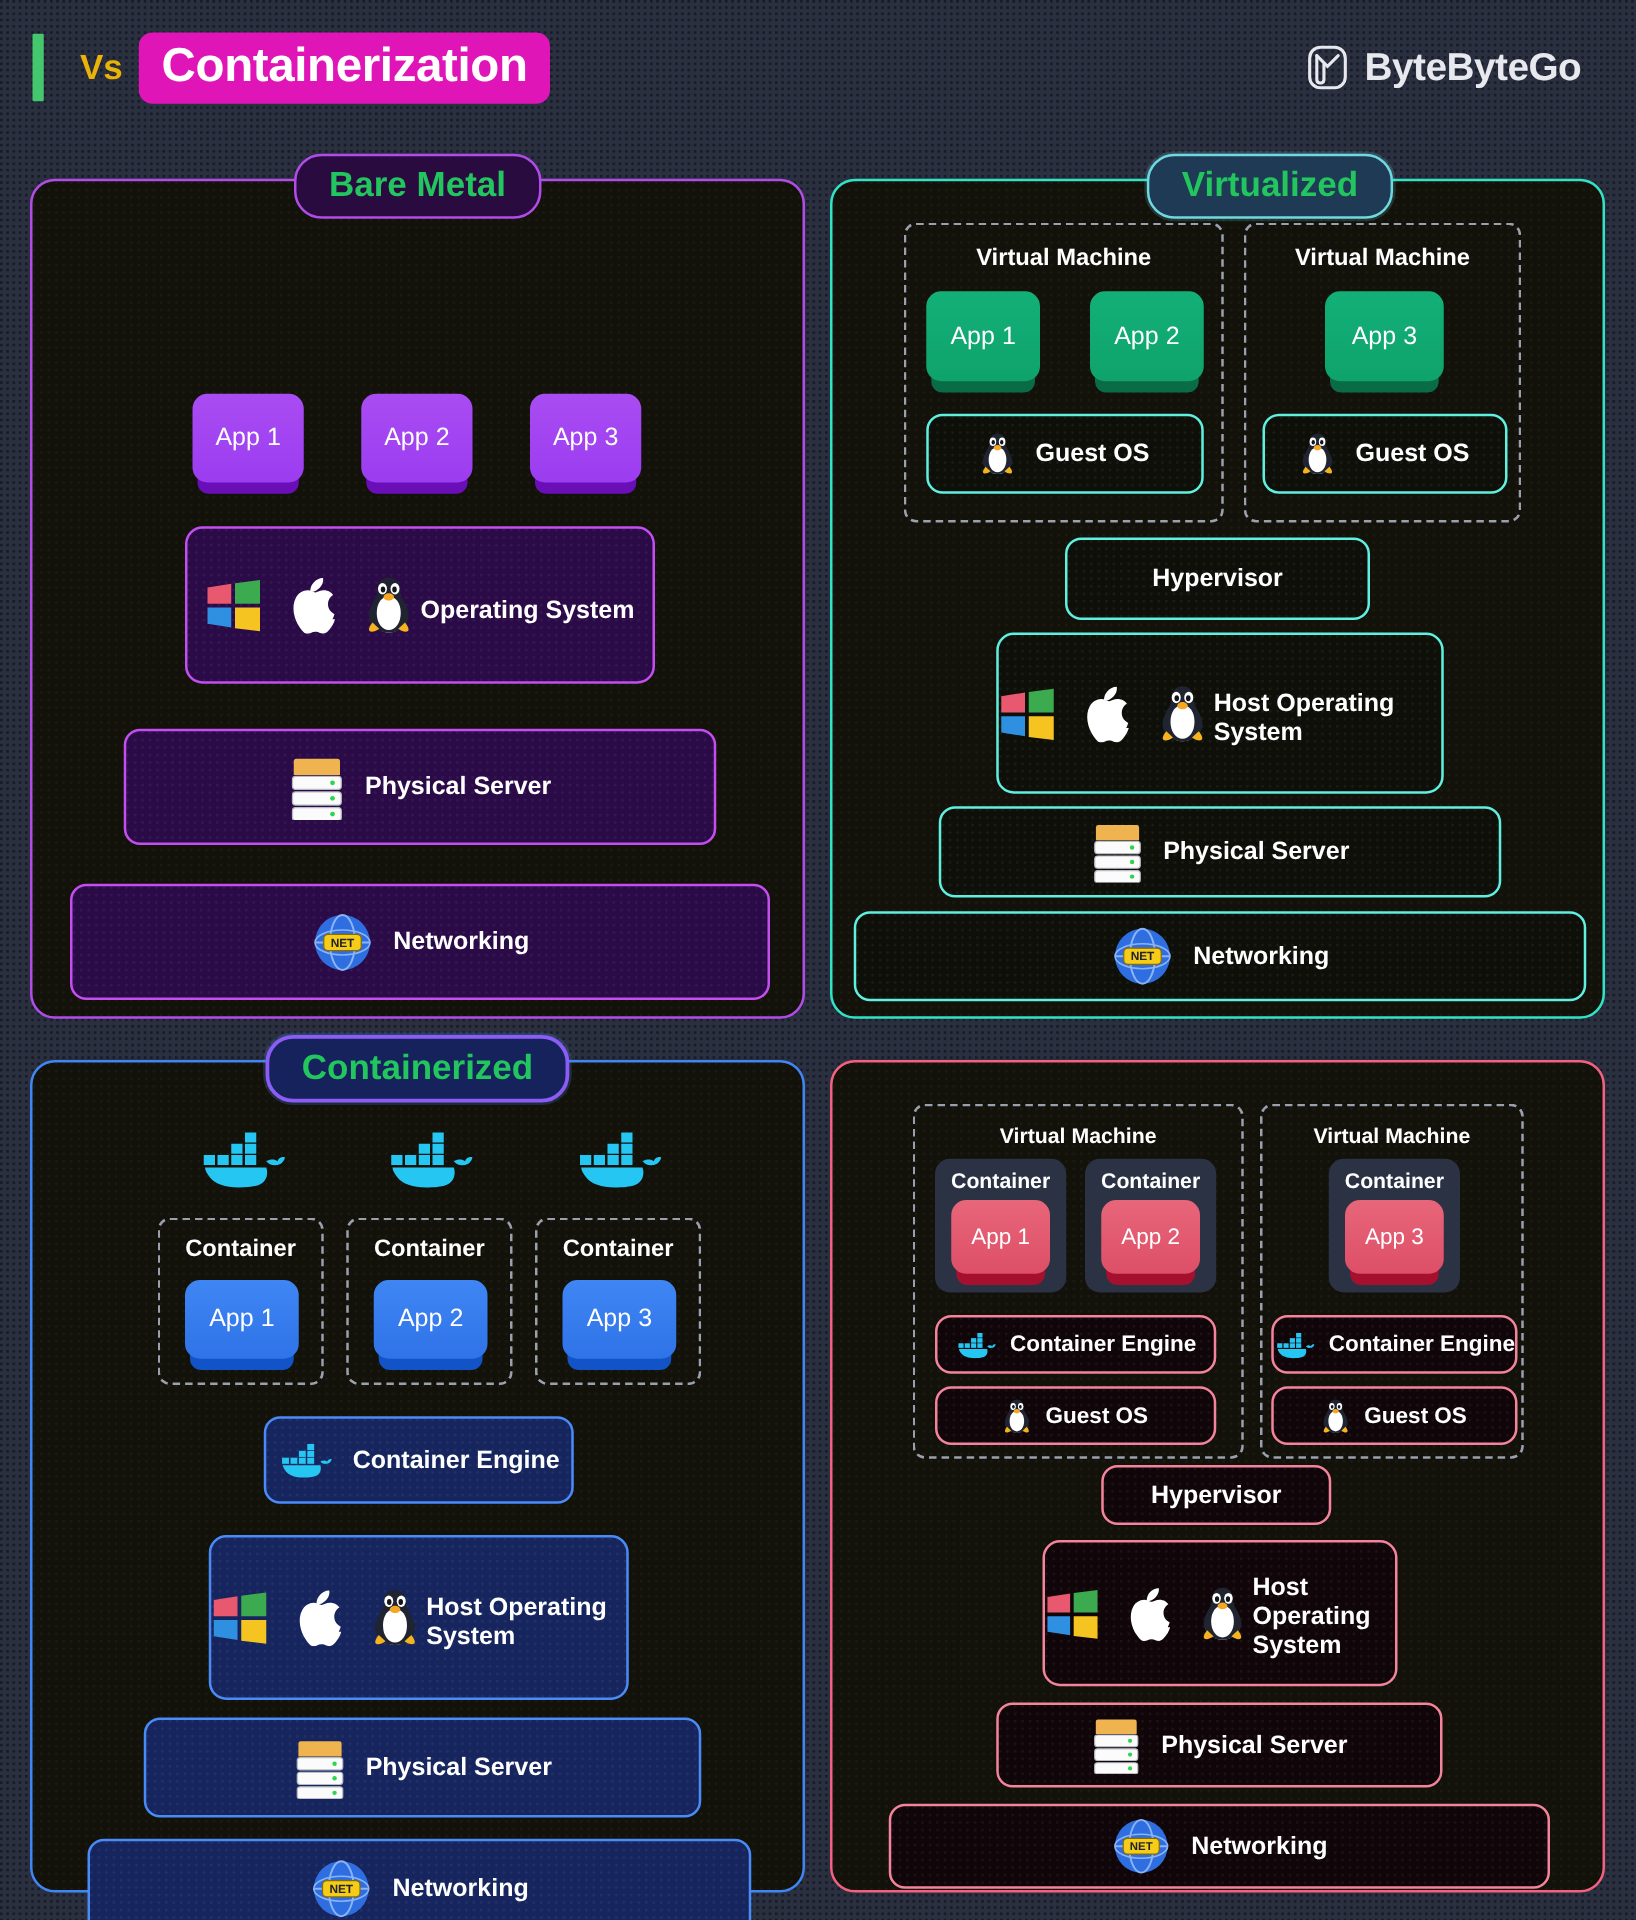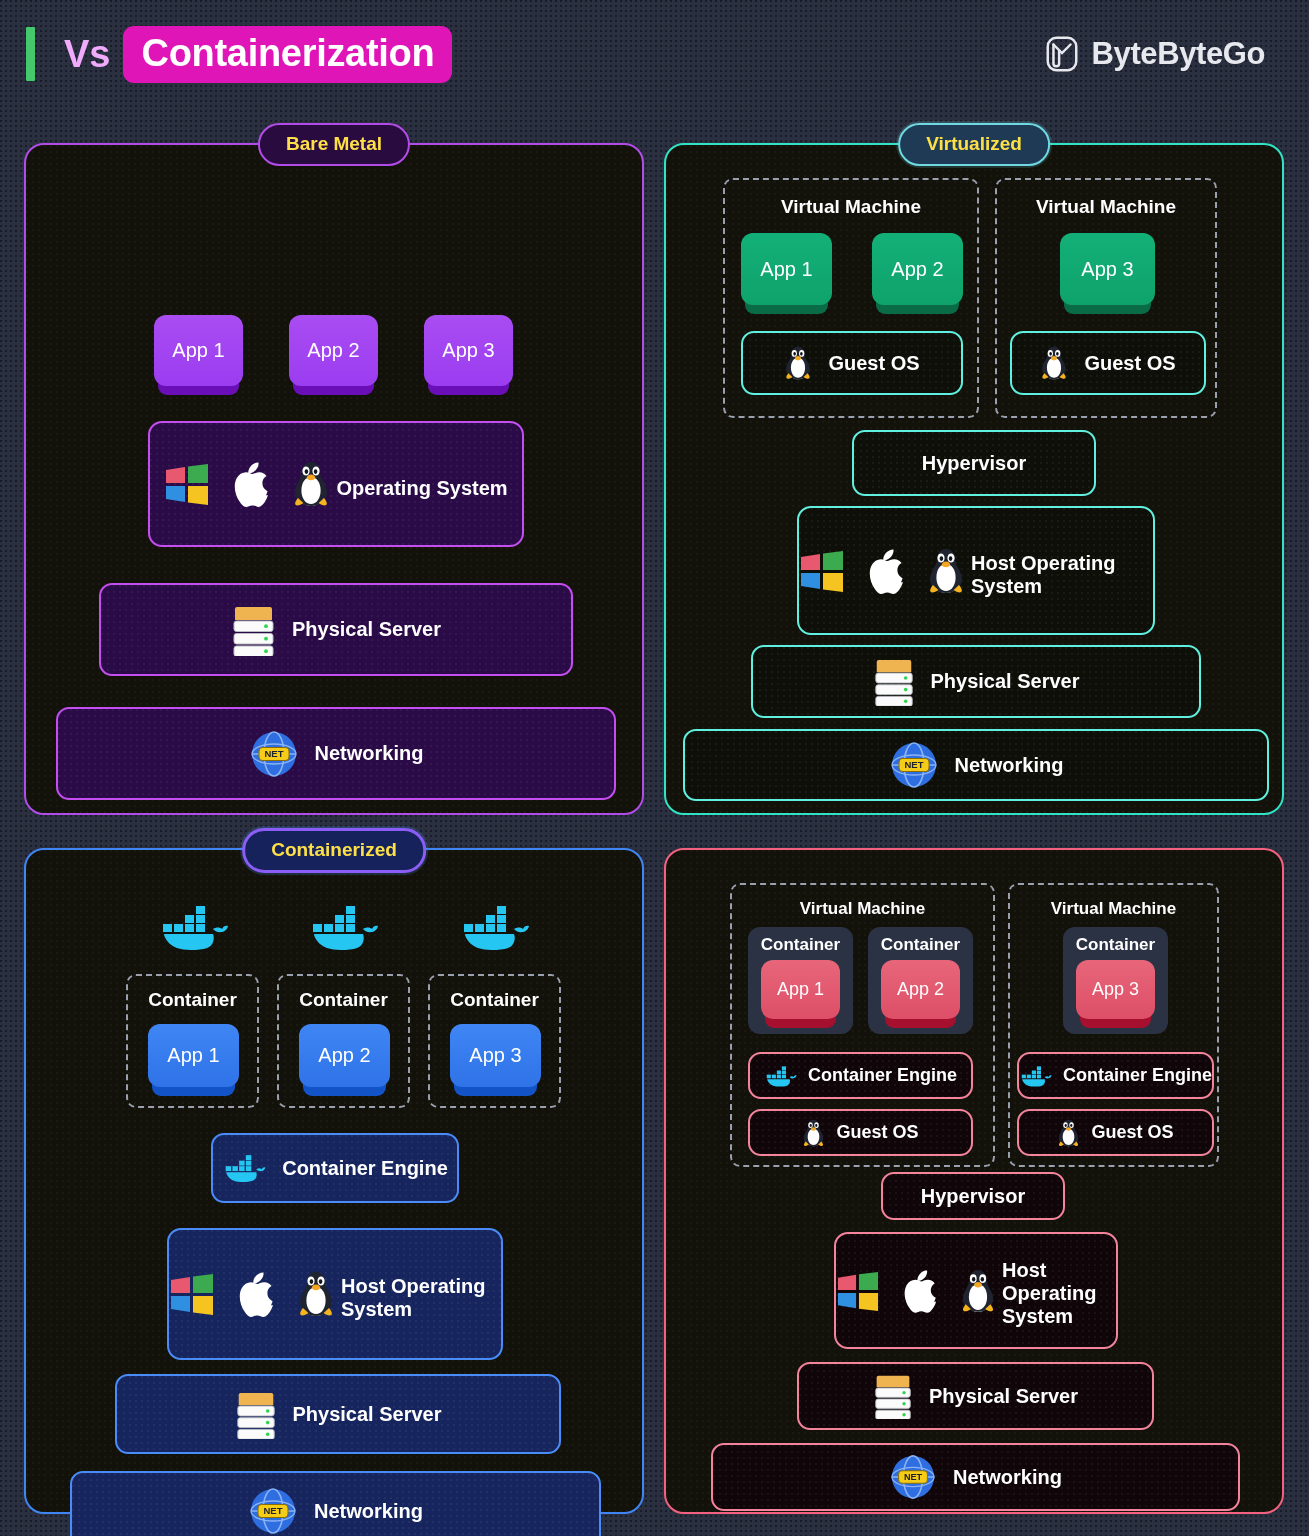--- a/index.html
+++ b/index.html
@@ -27,21 +27,21 @@
     margin-right: 16px; flex: 0 0 auto;
   }
   .title-chip {
     font-size: 38px; font-weight: bold; color: #ffffff; letter-spacing: -.3px;
     padding: 8px 18px 11px; border-radius: 11px; line-height: 1;
     white-space: nowrap;
   }
   .chip-blue { background: #2196e8; }
   .chip-pink { background: #e015b8; }
   .title-vs {
-    font-size: 38px; font-weight: bold; color: #f0abfc;
+    font-size: 28px; font-weight: bold; color: #eab308;
     padding: 0 13px; line-height: 1; white-space: nowrap;
   }
   .brand {
     margin-left: auto; display: flex; align-items: center; gap: 11px;
     padding-right: 18px;
   }
   .brand-mark { width: 38px; height: 38px; flex: 0 0 auto; }
   .brand-name {
     font-size: 31px; font-weight: bold; color: #e8e9ee; letter-spacing: -.4px;
     white-space: nowrap;
@@ -65,26 +65,26 @@
   .p-bare { left: 24px;  top: 143px;  width: 620px; height: 672px; border-color: #b24ce8; }
   .p-virt { left: 664px; top: 143px;  width: 620px; height: 672px; border-color: #2fe3c4; }
   .p-cont { left: 24px;  top: 848px;  width: 620px; height: 666px; border-color: #3f86f4; }
   .p-cov  { left: 664px; top: 848px;  width: 620px; height: 666px; border-color: #f4607f; }
 
   
   .badge {
     position: absolute; z-index: 6; top: -22px; left: 50%;
     transform: translateX(-50%);
     padding: 9px 26px 11px; border-radius: 22px;
-    font-size: 19px; font-weight: bold; color: #fde047; white-space: nowrap;
+    font-size: 28px; font-weight: bold; color: #22c55e; white-space: nowrap;
     line-height: 1;
   }
   .badge-bare { background: #2a0b3f; border: 2px solid #b24ce8; }
   .badge-virt { background: #1e3a55; border: 2px solid #6fd8e0;
-                box-shadow: 0 0 0 2px rgba(111,216,224,.18); }
+                box-shadow: 0 0 0 2px rgba(111,216,224,.18); margin-left: 42px; }
   .badge-cont { background: #16225c; border: 3px solid #8b5cf6;
                 box-shadow: 0 0 0 2px rgba(74,140,247,.22); }
   .badge-cov  { background: #120409; border: 3px solid #f4849c; }
 
   
   .row-box {
     display: flex; align-items: center; justify-content: center;
     gap: 16px; border-radius: 13px; position: relative;
     font-size: 20px; font-weight: bold; color: #ffffff;
     border: 2px solid transparent;

